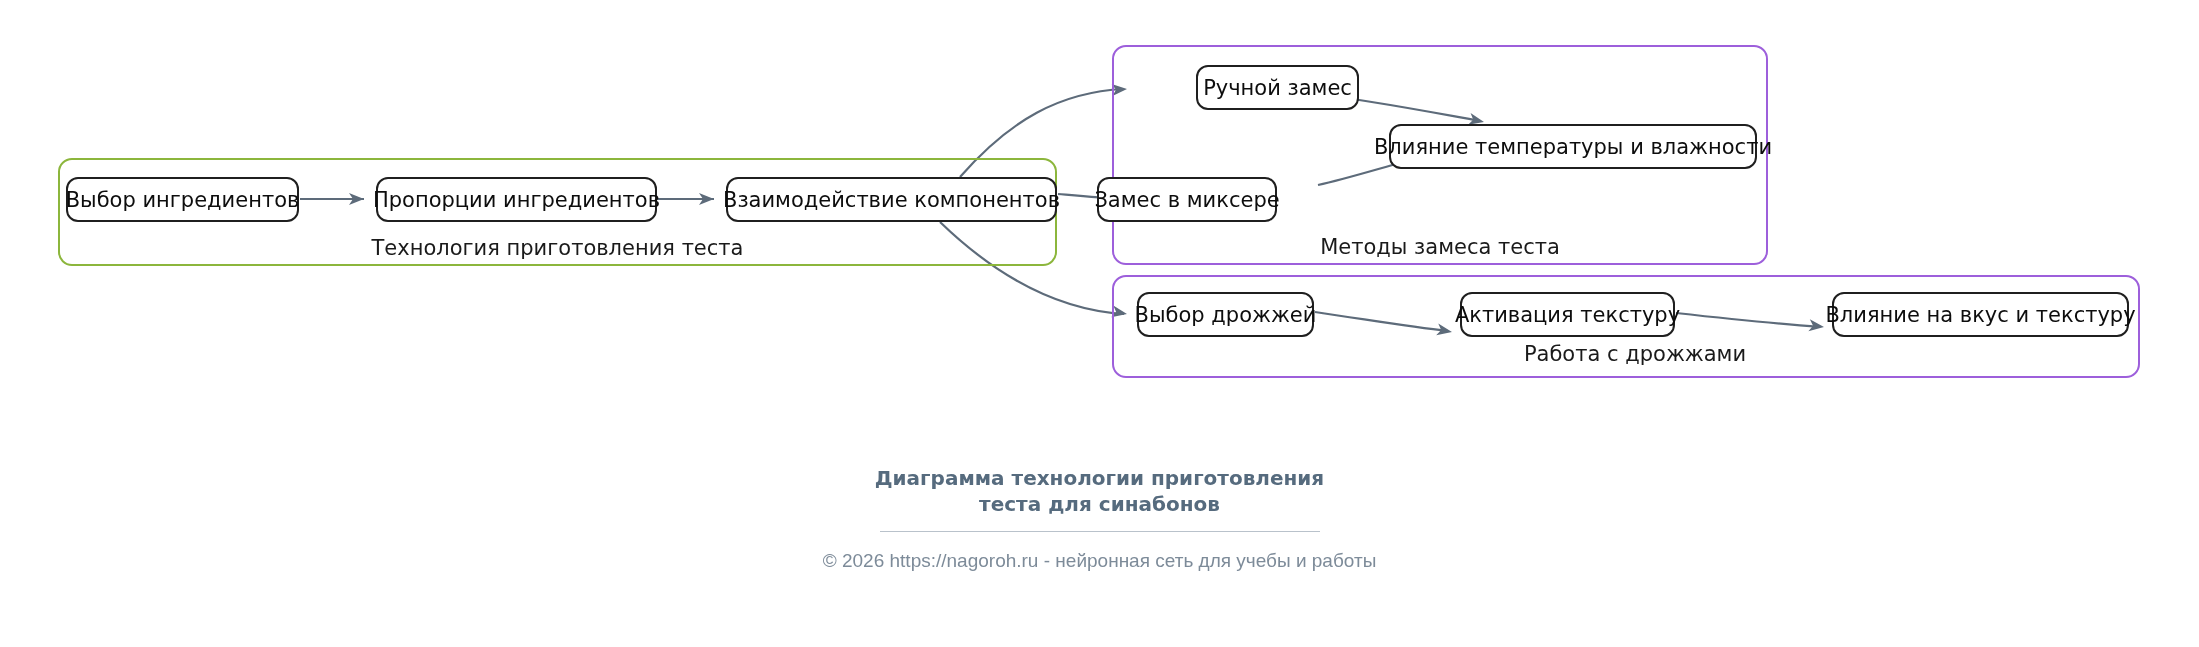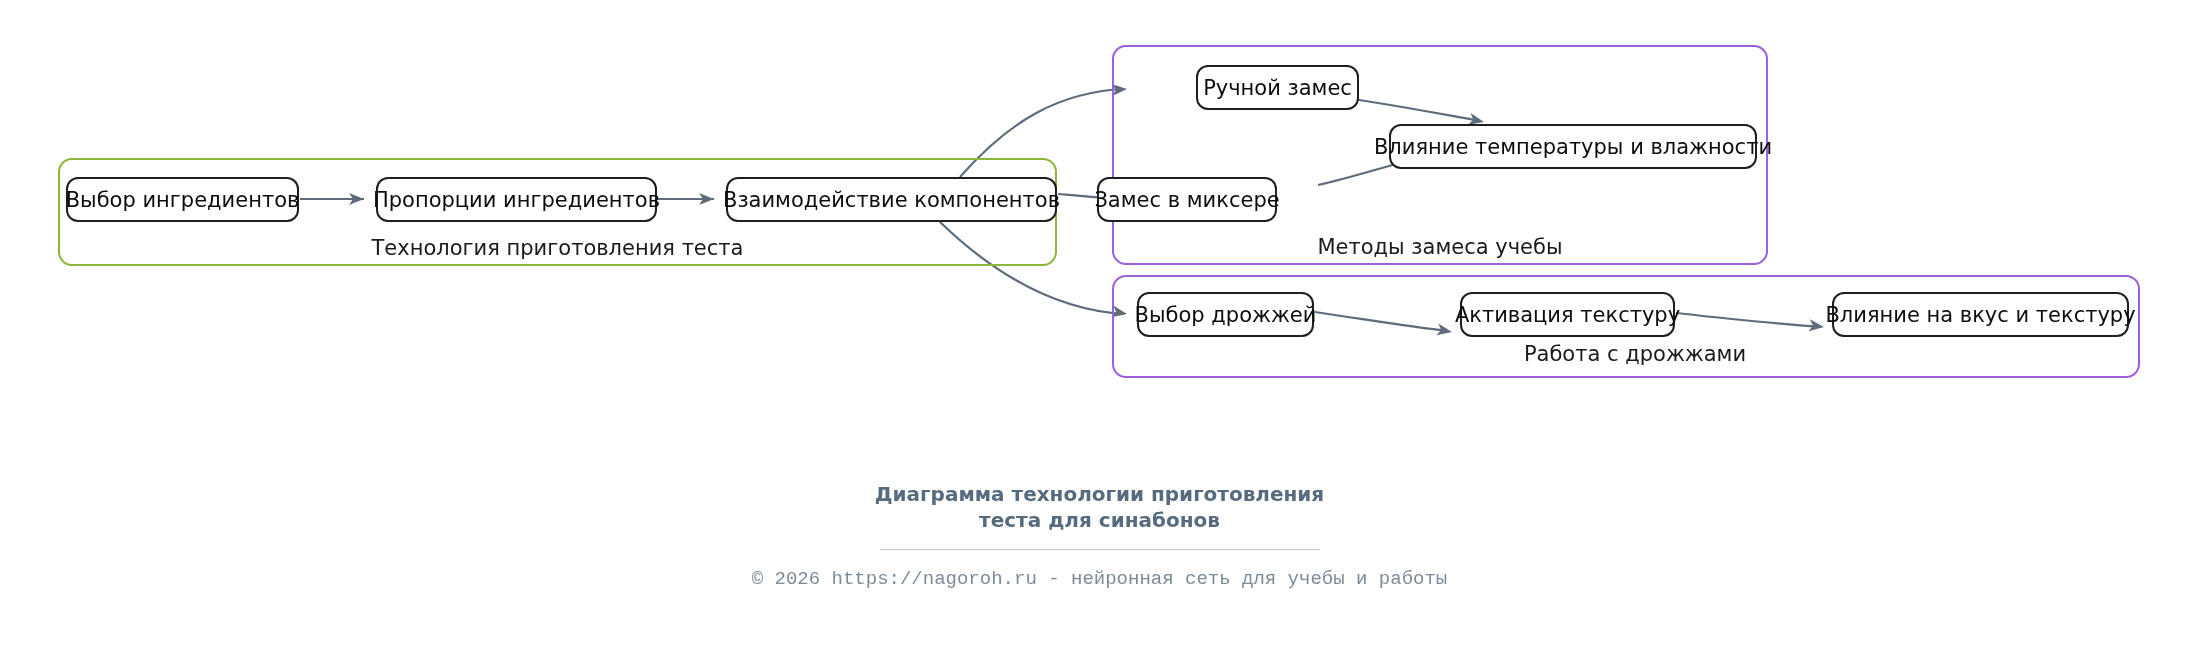--- a/index.html
+++ b/index.html
@@ -84,34 +84,34 @@
     top: 466px;
     width: 2199px;
     text-align: center;
   }
   #caption-title {
     font-size: 20px;
     font-weight: bold;
     color: #566b7e;
     line-height: 1.28;
     max-width: 500px;
-    margin: 16px auto;
+    margin: 0 auto;
     font-family: "DejaVu Sans", sans-serif;
   }
   #caption-divider {
     width: 440px;
     height: 0;
     border-top: 1.4px solid #b9c2cb;
     margin: 14px auto 0 auto;
   }
   #caption-footer {
     margin-top: 18px;
     font-size: 19px;
     color: #7d8b99;
-    font-family: Liberation Mono, monospace;
+    font-family: Liberation Sans, sans-serif;
   }
 </style>
 </head>
 <body>
 
 <div id="canvas">
 
   <svg id="edges" viewBox="0 0 2199 647" xmlns="http://www.w3.org/2000/svg">
       <path class="edge-path" d="M 300 199 L 364 199"></path>
       <path class="edge-path" d="M 658 199 L 714 199"></path>
@@ -131,21 +131,21 @@
       <path class="edge-head" d="M 0 0 L -15 -6 L -11 0 L -15 6 Z" transform="translate(1426,156) rotate(-16)"></path>
       <path class="edge-head" d="M 0 0 L -15 -6 L -11 0 L -15 6 Z" transform="translate(1452,332) rotate(10)"></path>
       <path class="edge-head" d="M 0 0 L -15 -6 L -11 0 L -15 6 Z" transform="translate(1824,327) rotate(7)"></path>
     </svg>
 
   <div id="clusters">
       <div class="cluster" style="left: 58px; top: 158px; width: 999px; height: 108px; border-color: rgb(140, 182, 60);">
         <div class="cluster-label" style="top: 76px;">Технология приготовления теста</div>
       </div>
       <div class="cluster" style="left: 1112px; top: 45px; width: 656px; height: 220px; border-color: rgb(157, 95, 219);">
-        <div class="cluster-label" style="top: 188px;">Методы замеса учебы</div>
+        <div class="cluster-label" style="top: 188px;">Методы замеса теста</div>
       </div>
       <div class="cluster" style="left: 1112px; top: 275px; width: 1028px; height: 103px; border-color: rgb(157, 95, 219);">
         <div class="cluster-label" style="top: 65px; margin-left: 18px;">Работа с дрожжами</div>
       </div>
     </div>
   <div id="nodes">
       <div class="node" style="left: 66px; top: 177px; width: 233px; height: 45px; text-align: center;">
         <span>Выбор ингредиентов</span>
       </div>
       <div class="node" style="left: 376px; top: 177px; width: 281px; height: 45px;">

